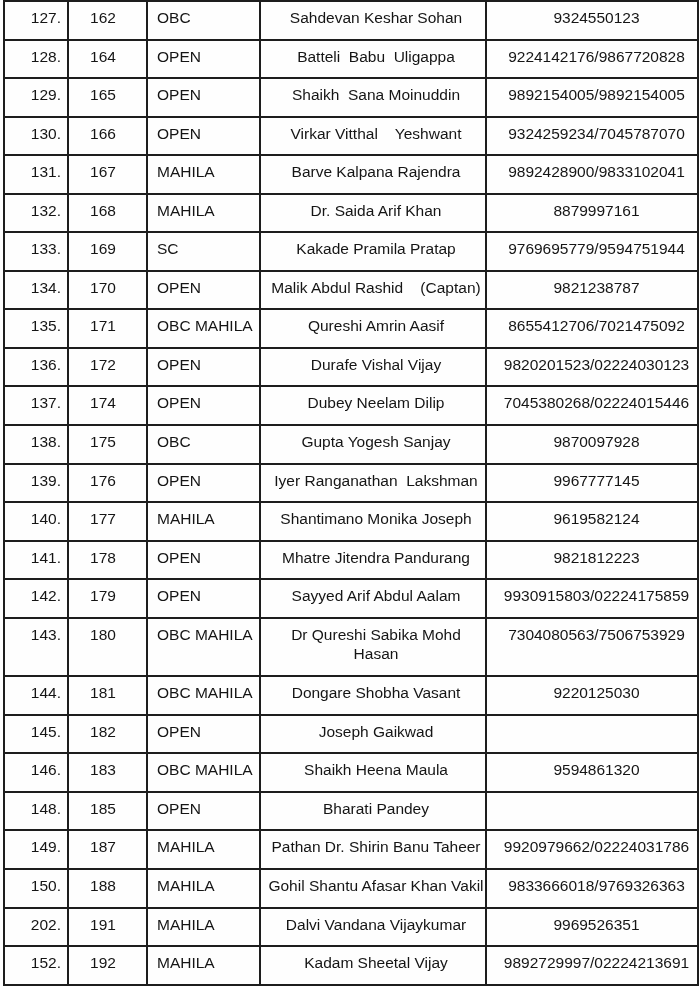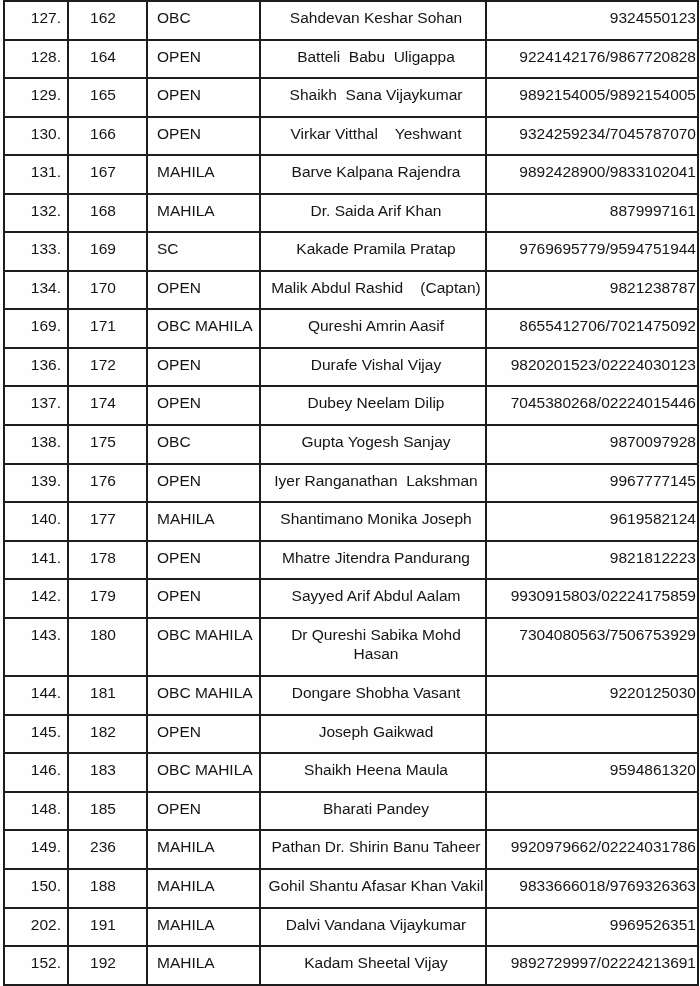--- a/index.html
+++ b/index.html
@@ -36,21 +36,21 @@
   }
   col.c0{width:64px;}
   col.c1{width:79px;}
   col.c2{width:113px;}
   col.c3{width:226px;}
   col.c4{width:212px;}
   td.c0{text-align:right;padding-right:6px;}
   td.c1{text-align:center;padding-right:10px;}
   td.c2{text-align:left;padding-left:9px;}
   td.c3{text-align:center;padding-left:7px;white-space:pre-wrap;}
-  td.c4{text-align:right;padding-left:10px;white-space:pre-wrap;}
+  td.c4{text-align:center;padding-left:10px;white-space:pre-wrap;}
 </style>
 </head>
 <body>
 
 <div class="page">
   <table class="roster">
     <colgroup>
       <col class="c0">
         <col class="c1">
         <col class="c2">
@@ -69,21 +69,21 @@
     <td class="c0">128.</td>
     <td class="c1">164</td>
     <td class="c2">OPEN</td>
     <td class="c3">Batteli  Babu  Uligappa</td>
     <td class="c4">9224142176/9867720828</td>
   </tr>
         <tr>
     <td class="c0">129.</td>
     <td class="c1">165</td>
     <td class="c2">OPEN</td>
-    <td class="c3">Shaikh  Sana Vijaykumar</td>
+    <td class="c3">Shaikh  Sana Moinuddin</td>
     <td class="c4">9892154005/9892154005</td>
   </tr>
         <tr>
     <td class="c0">130.</td>
     <td class="c1">166</td>
     <td class="c2">OPEN</td>
     <td class="c3">Virkar Vitthal    Yeshwant</td>
     <td class="c4">9324259234/7045787070</td>
   </tr>
         <tr>
@@ -108,21 +108,21 @@
     <td class="c4">9769695779/9594751944</td>
   </tr>
         <tr>
     <td class="c0">134.</td>
     <td class="c1">170</td>
     <td class="c2">OPEN</td>
     <td class="c3">Malik Abdul Rashid    (Captan)</td>
     <td class="c4">9821238787</td>
   </tr>
         <tr>
-    <td class="c0">169.</td>
+    <td class="c0">135.</td>
     <td class="c1">171</td>
     <td class="c2">OBC MAHILA</td>
     <td class="c3">Qureshi Amrin Aasif</td>
     <td class="c4">8655412706/7021475092</td>
   </tr>
         <tr>
     <td class="c0">136.</td>
     <td class="c1">172</td>
     <td class="c2">OPEN</td>
     <td class="c3">Durafe Vishal Vijay</td>
@@ -200,21 +200,21 @@
   </tr>
         <tr>
     <td class="c0">148.</td>
     <td class="c1">185</td>
     <td class="c2">OPEN</td>
     <td class="c3">Bharati Pandey</td>
     <td class="c4"></td>
   </tr>
         <tr>
     <td class="c0">149.</td>
-    <td class="c1">236</td>
+    <td class="c1">187</td>
     <td class="c2">MAHILA</td>
     <td class="c3">Pathan Dr. Shirin Banu Taheer</td>
     <td class="c4">9920979662/02224031786</td>
   </tr>
         <tr>
     <td class="c0">150.</td>
     <td class="c1">188</td>
     <td class="c2">MAHILA</td>
     <td class="c3">Gohil Shantu Afasar Khan Vakil</td>
     <td class="c4">9833666018/9769326363</td>

